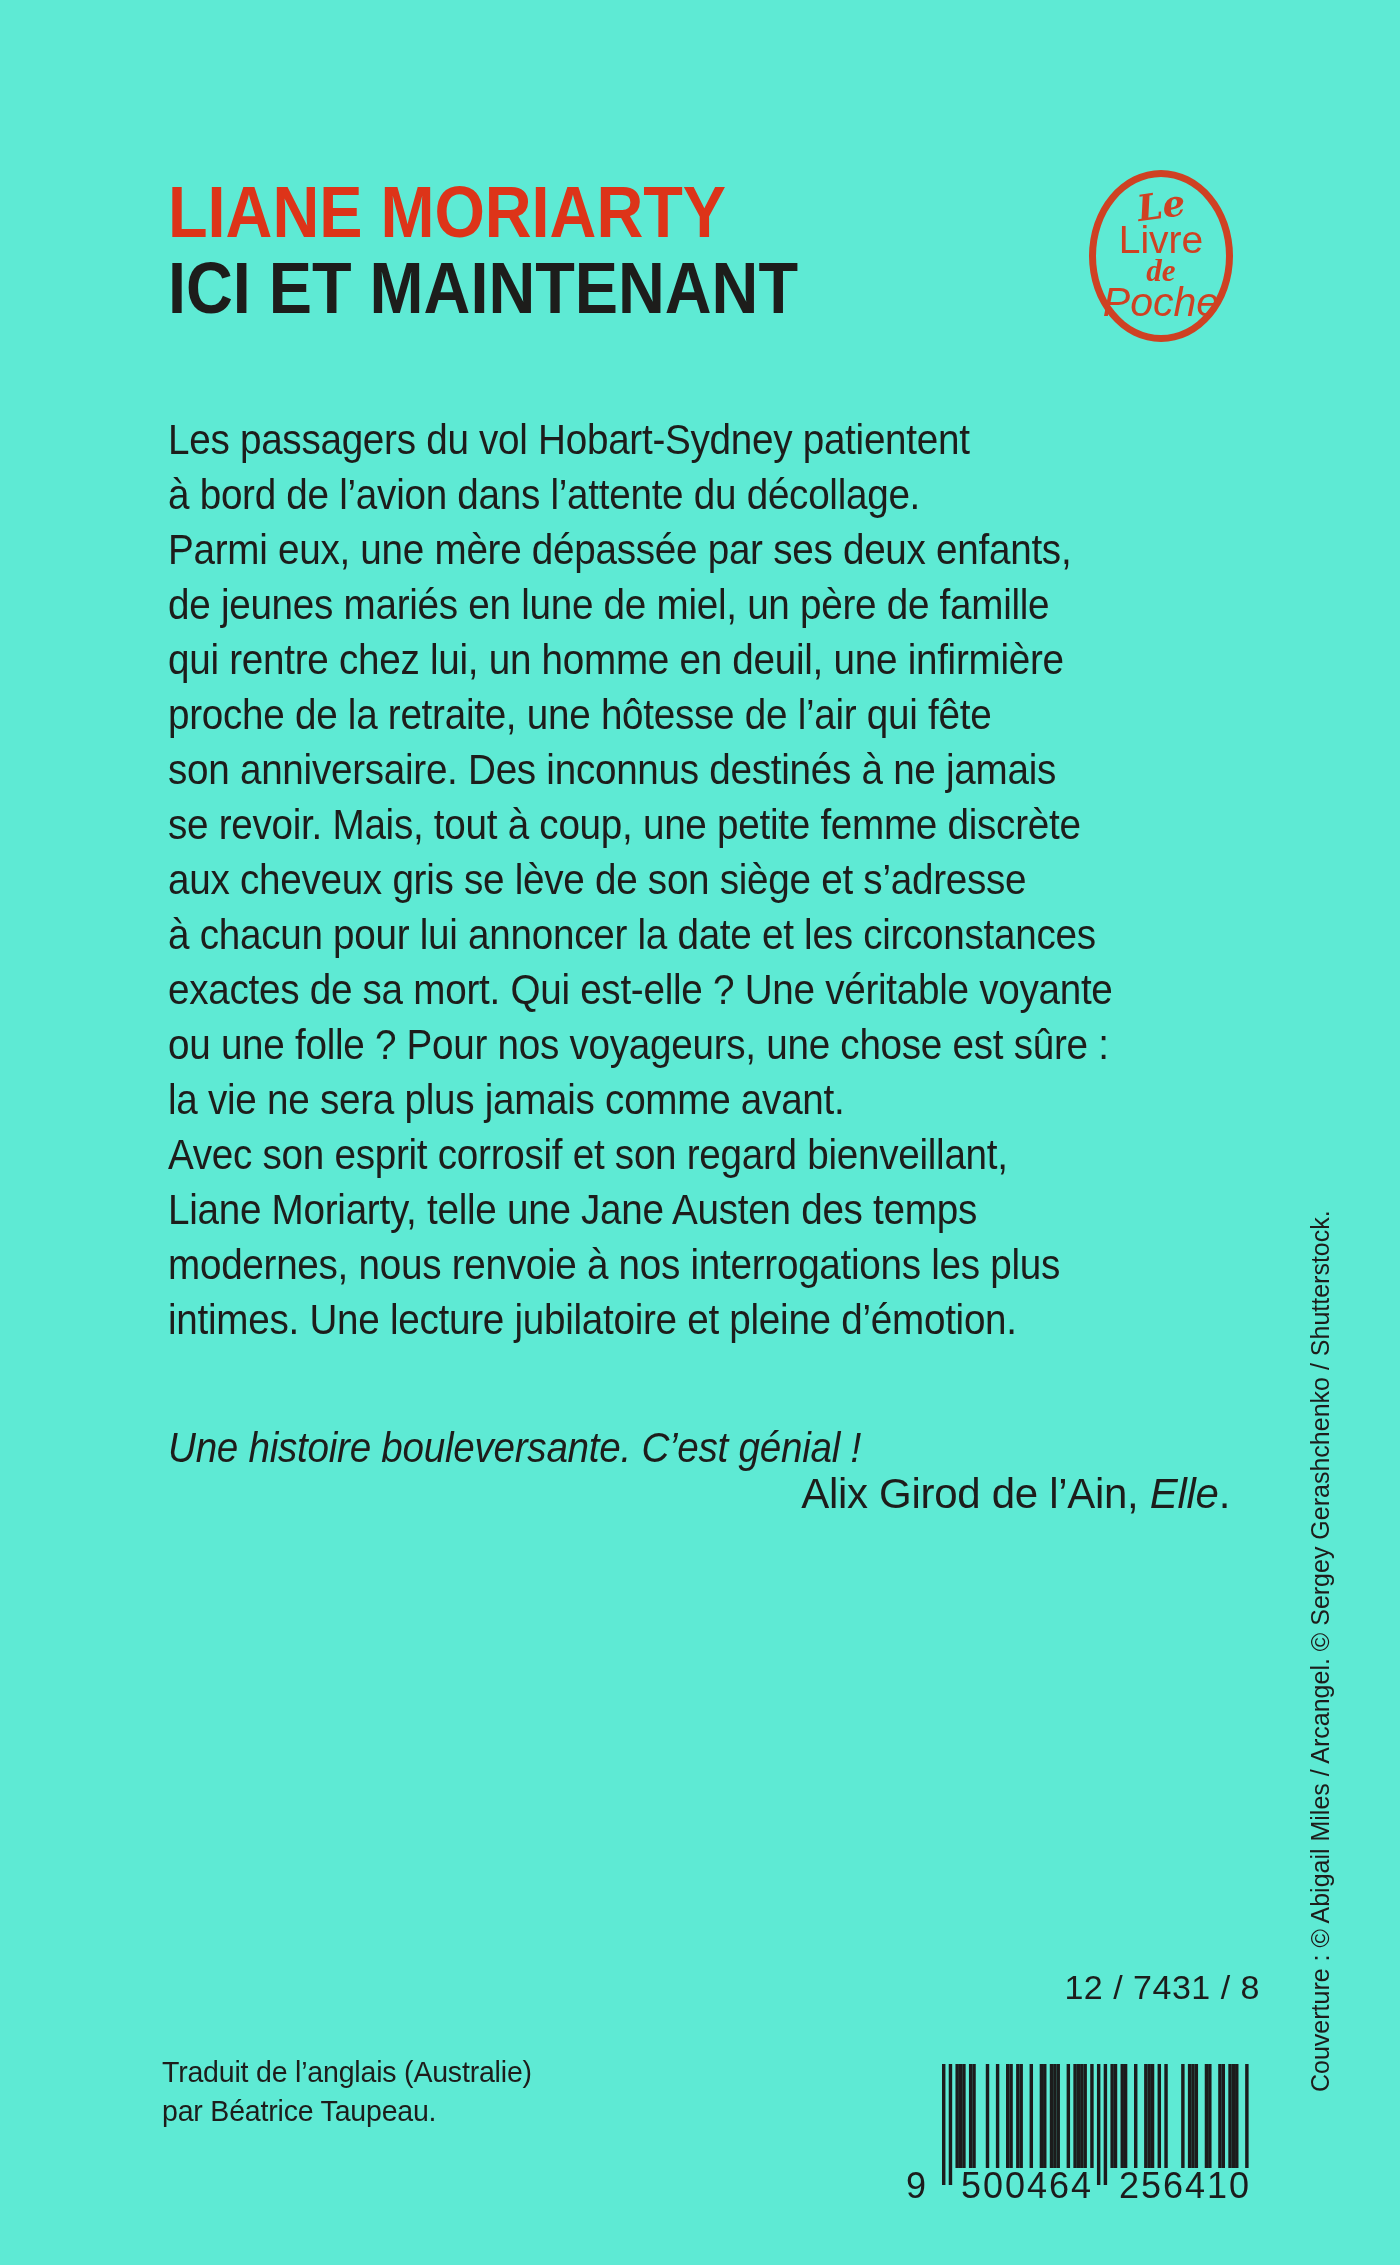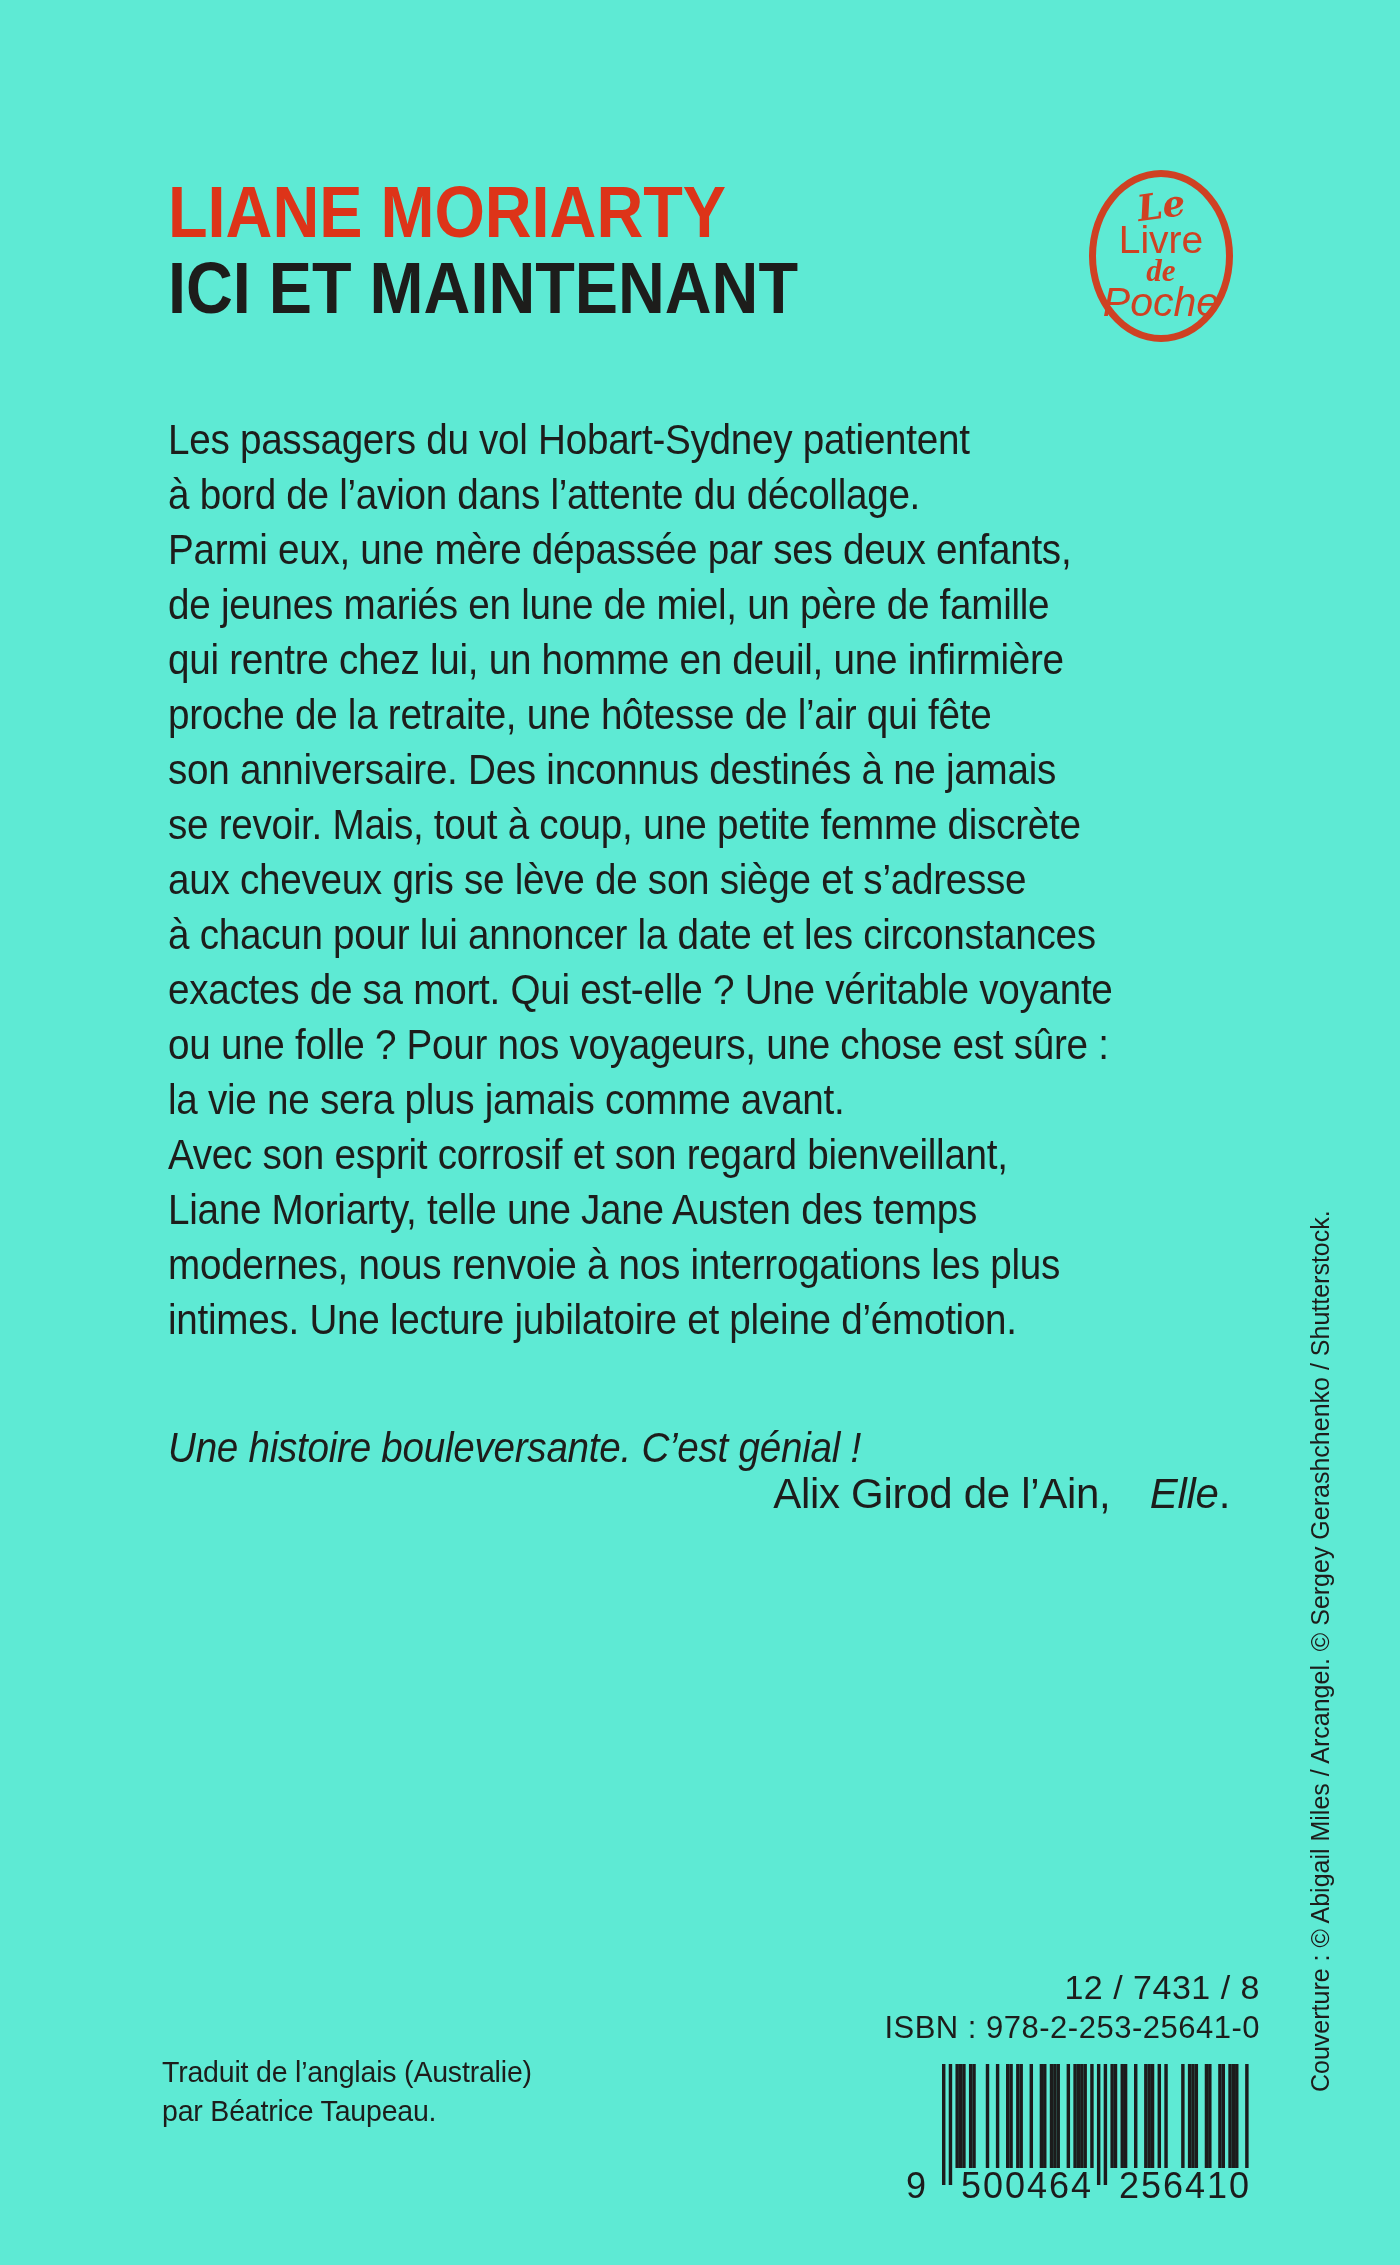--- a/index.html
+++ b/index.html
@@ -53,21 +53,21 @@
   
   .quote{
     position:absolute;left:168px;top:1424px;
     font-size:42px;font-style:italic;letter-spacing:-.3px;white-space:nowrap;
     transform:scaleX(.92);transform-origin:0 0;
   }
   .attribution{
     position:absolute;left:168px;top:1470px;width:1062px;
     font-size:42px;letter-spacing:-.3px;text-align:right;white-space:nowrap;
   }
-  .attribution .it{font-style:italic;margin-left:28px;}
+  .attribution .it{font-style:italic;}
 
   
   .credit{
     position:absolute;left:1306px;top:2092px;
     font-size:25px;letter-spacing:0;white-space:nowrap;
     transform:rotate(-90deg);transform-origin:0 0;
   }
 
   
   .print-code{
@@ -130,21 +130,20 @@
     <div class="line">modernes, nous renvoie à nos interrogations les plus</div>
     <div class="line">intimes. Une lecture jubilatoire et pleine d’émotion.</div>
   </div>
 
   <div class="quote">Une histoire bouleversante. C’est génial !</div>
   <div class="attribution"><span>Alix Girod de l’Ain, </span><span class="it">Elle</span><span>.</span></div>
 
   <div class="credit">Couverture : © Abigail Miles / Arcangel. © Sergey Gerashchenko / Shutterstock.</div>
 
   <div class="print-code">12 / 7431 / 8</div>
-  <div class="isbn">ISBN : 978-2-253-25641-0</div>
 
   <div class="barcode">
     <svg id="barcode-svg" width="320" height="121" viewBox="0 0 320 121" xmlns="http://www.w3.org/2000/svg">
         <rect x="0.00" y="0" width="3.43" height="121"></rect>
         <rect x="6.74" y="0" width="3.43" height="121"></rect>
         <rect x="13.47" y="0" width="3.43" height="104"></rect>
         <rect x="16.84" y="0" width="3.43" height="104"></rect>
         <rect x="20.21" y="0" width="3.43" height="104"></rect>
         <rect x="26.95" y="0" width="3.43" height="104"></rect>
         <rect x="30.32" y="0" width="3.43" height="104"></rect>

